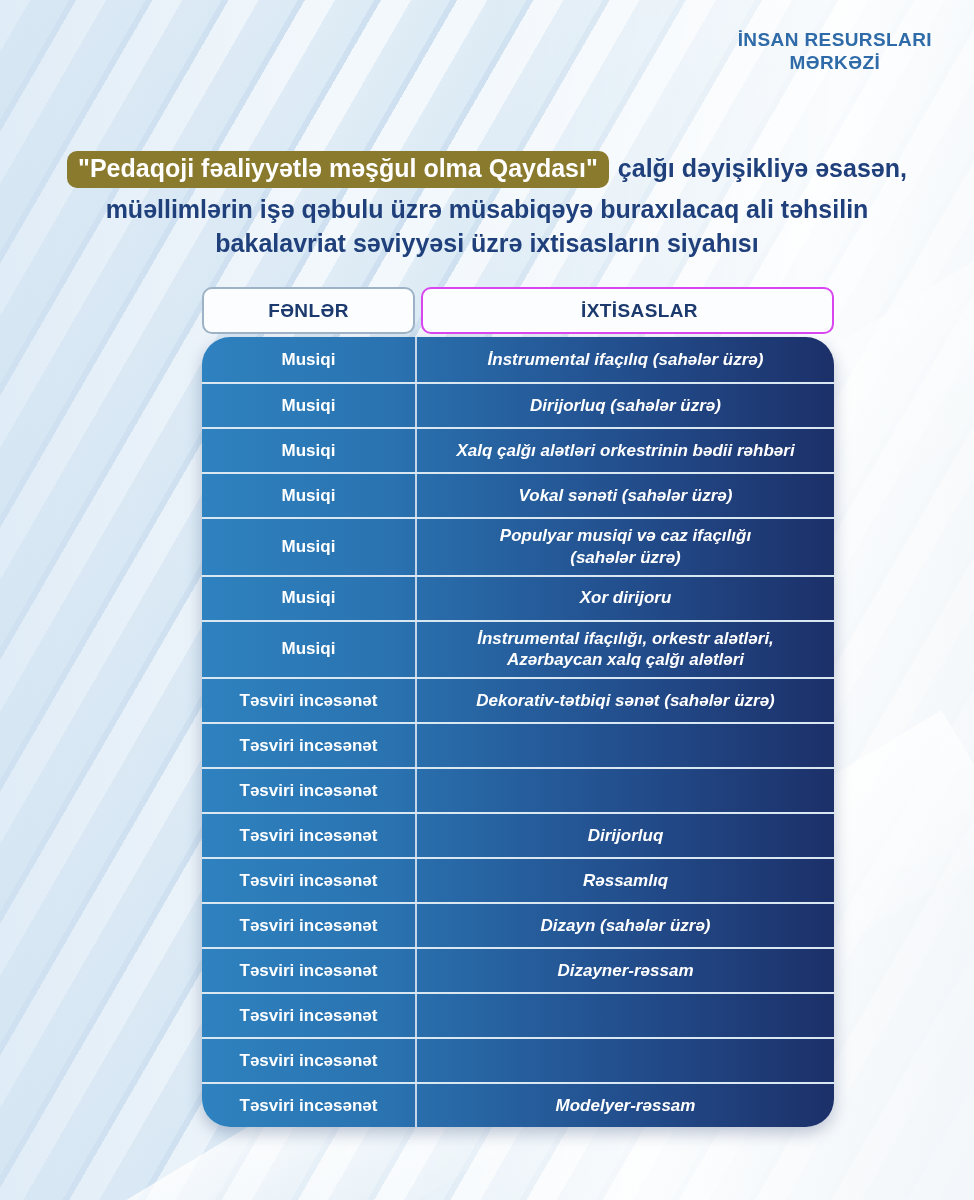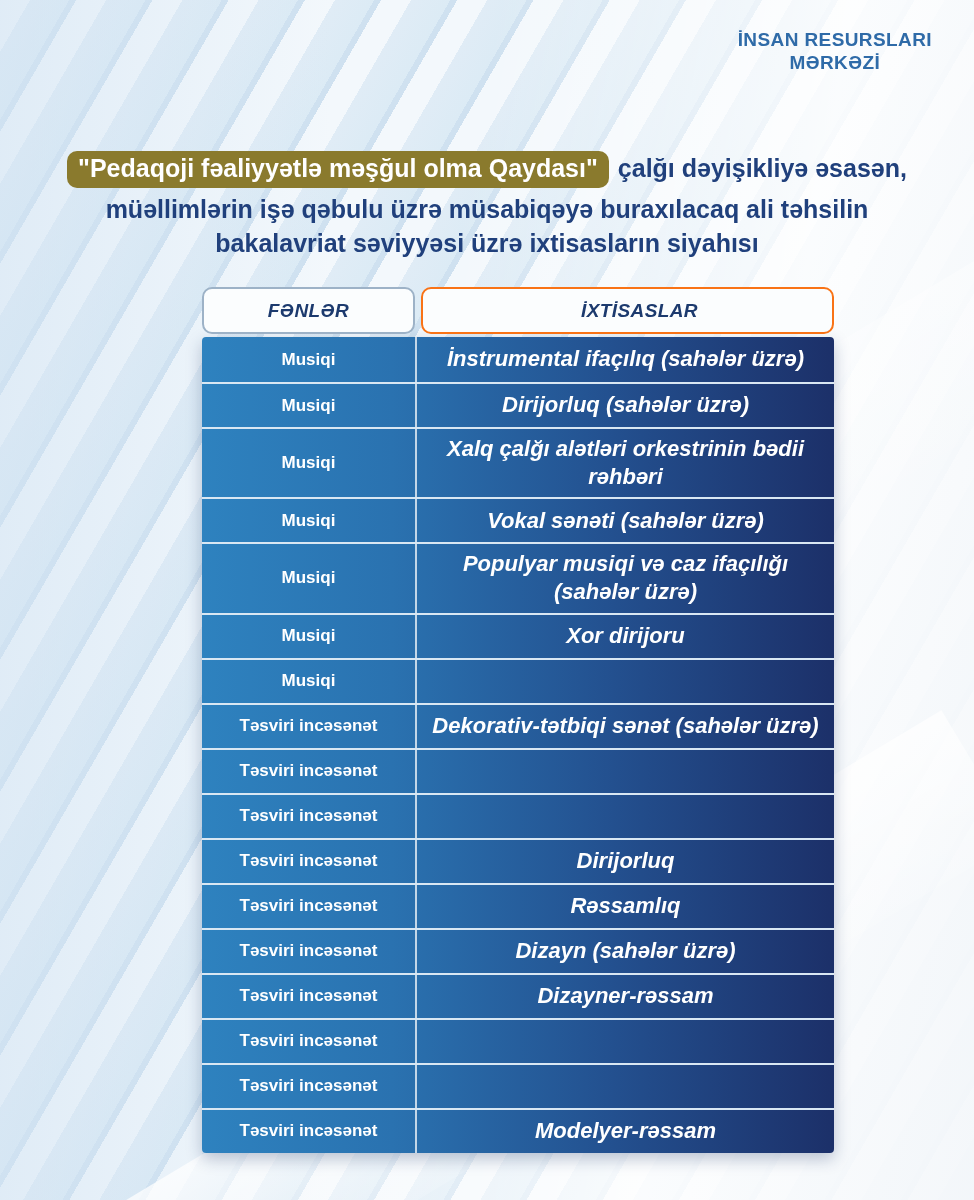--- a/index.html
+++ b/index.html
@@ -66,48 +66,47 @@
 
   .col-headers { display: flex; gap: 6px; margin-bottom: 3px; }
   .col-header {
     height: 47px;
     background: #fbfdfe;
     border-radius: 10px;
     display: flex; align-items: center; justify-content: center;
     font-weight: 700; font-size: 19px;
     color: #1c3a6e;
     letter-spacing: 0.4px;
-    font-style: italic;
   }
   .col-header.c-fenler { width: 213px; border: 2px solid #9db2c7; }
-  .col-header.c-ixtisaslar { flex: 1; border: 2px solid #f97316; padding-left: 24px; }
+  .col-header.c-ixtisaslar { flex: 1; border: 2px solid #d946ef; padding-left: 24px; }
 
   .table-body {
-    border-radius: 4px;
+    border-radius: 28px;
     overflow: hidden;
     box-shadow: 0 6px 16px rgba(25,50,100,0.28);
   }
   .row {
     display: flex; align-items: stretch;
     background: linear-gradient(90deg, #2e82bf 0%, #2a72b0 30%, #23508f 65%, #1c3069 100%);
     border-top: 2px solid #d9e7f3;
     min-height: 45px;
   }
   .row:first-child { border-top: none; }
   .cell-subject {
     width: 213px; flex: none;
     display: flex; align-items: center; justify-content: center;
     color: #ffffff; font-weight: 700; font-size: 17px;
     padding: 5px 8px; text-align: center;
   }
   .v-divider { width: 2px; flex: none; background: rgba(255,255,255,0.72); }
   .cell-specialty {
     flex: 1;
     display: flex; align-items: center; justify-content: center;
-    color: #ffffff; font-weight: 700; font-style: italic; font-size: 22px;
+    color: #ffffff; font-weight: 700; font-style: italic; font-size: 17px;
     padding: 6px 12px; text-align: center;
     white-space: pre-line; line-height: 1.28;
   }
 </style>
 </head>
 <body>
 
 <div class="bg"></div>
 <div class="bg-band b1"></div>
 <div class="bg-band b2"></div>
@@ -162,20 +161,22 @@
 
   <div class="row">
     <div class="cell-subject">Musiqi</div>
     <div class="v-divider"></div>
     <div class="cell-specialty">Xor dirijoru</div>
   </div>
 
   <div class="row">
     <div class="cell-subject">Musiqi</div>
     <div class="v-divider"></div>
+    <div class="cell-specialty">İnstrumental ifaçılığı, orkestr alətləri,
+Azərbaycan xalq çalğı alətləri</div>
   </div>
 
   <div class="row">
     <div class="cell-subject">Təsviri incəsənət</div>
     <div class="v-divider"></div>
     <div class="cell-specialty">Dekorativ-tətbiqi sənət (sahələr üzrə)</div>
   </div>
 
   <div class="row">
     <div class="cell-subject">Təsviri incəsənət</div>

